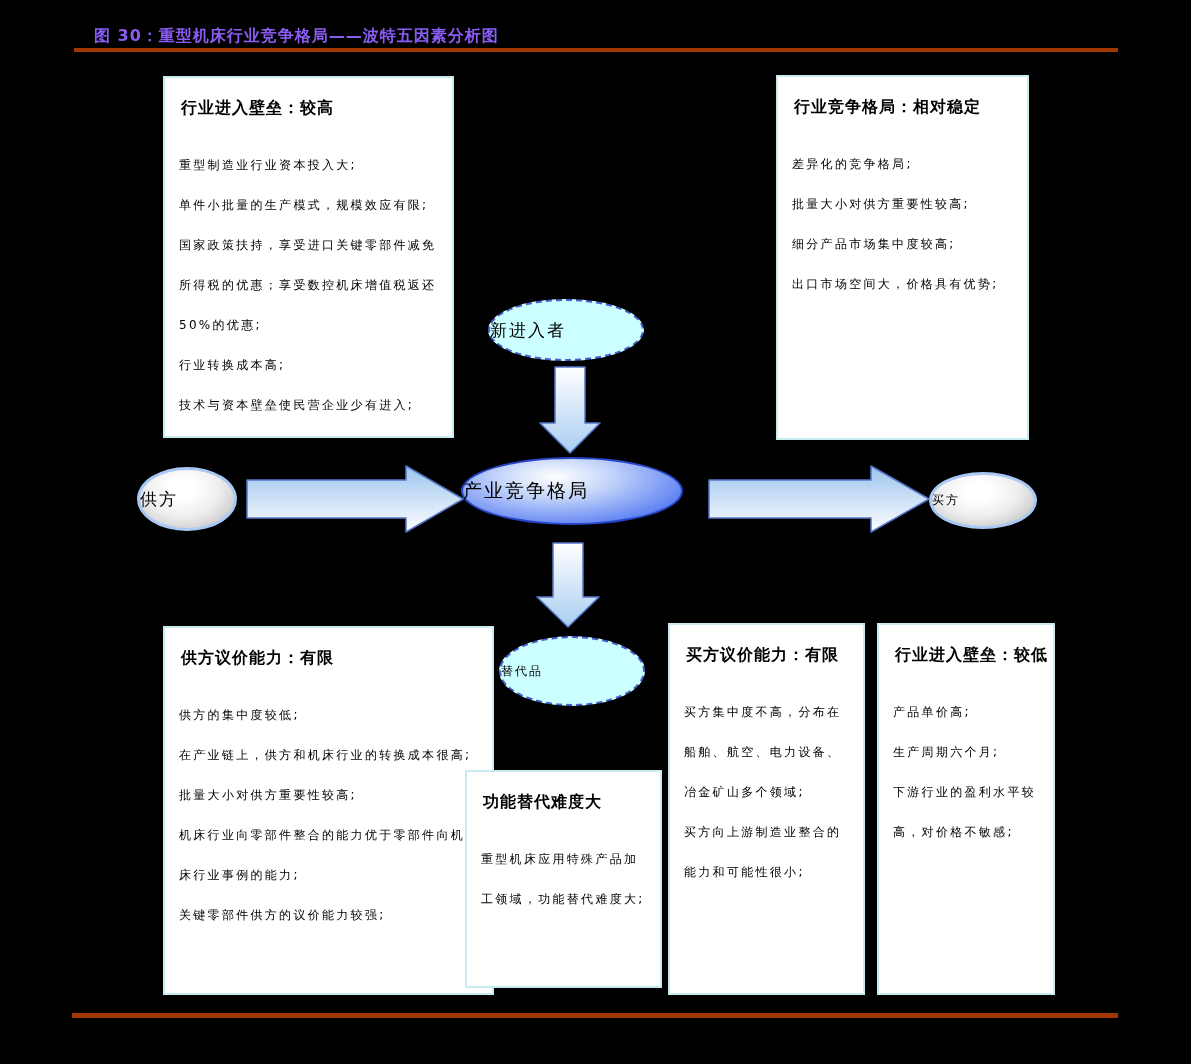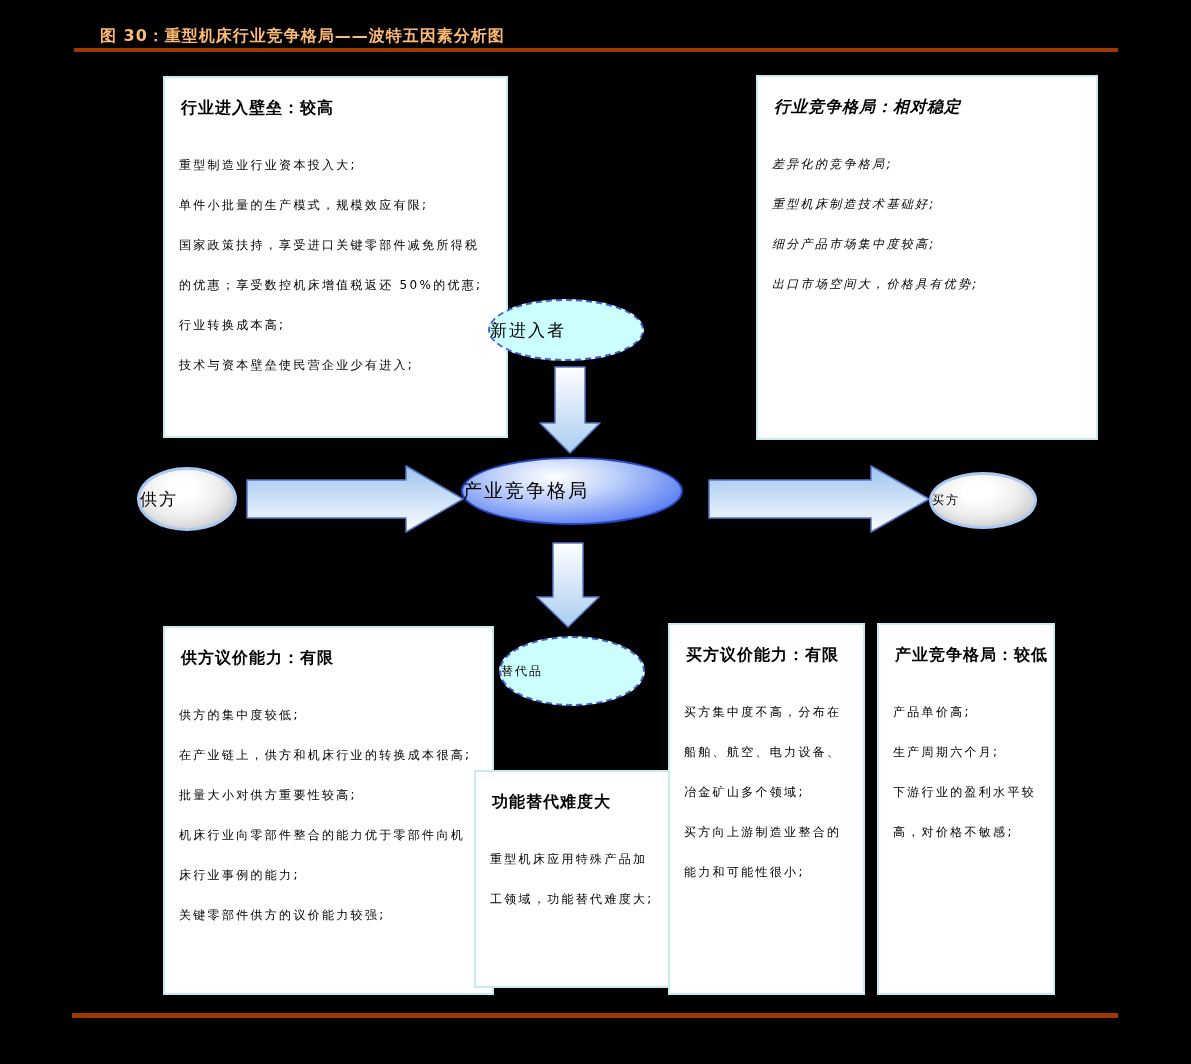--- a/index.html
+++ b/index.html
@@ -1,22 +1,22 @@
 <!DOCTYPE html>
 <html><head>
 <meta charset="utf-8">
 <style>
   html,body{margin:0;padding:0;background:#000;}
   #canvas{
     position:relative;width:1191px;height:1064px;background:#000;overflow:hidden;
     font-family:"DejaVu Sans",sans-serif;color:#000;
   }
   .fig-title{
-    position:absolute;left:100px;top:26px;
-    font-size:16px;font-weight:bold;letter-spacing:1px;color:#fdba74;
+    position:absolute;left:94px;top:26px;
+    font-size:16px;font-weight:bold;letter-spacing:1px;color:#8b5cf6;
     white-space:nowrap;
   }
   .rule{position:absolute;background:#a03800;}
   .rule.top{left:74px;top:48px;width:1044px;height:4px;}
   .rule.bottom{left:72px;top:1013px;width:1046px;height:5px;}
 
   .tbox{
     position:absolute;background:#fff;border:2px solid #c6ecf0;
     box-sizing:border-box;padding:14px 14px;
   }
@@ -49,59 +49,59 @@
 </style>
 </head>
 <body>
 
 <div id="canvas">
 
   <div class="fig-title">图 30：重型机床行业竞争格局——波特五因素分析图</div>
   <div class="rule top"></div>
   <div class="rule bottom"></div>
 
-  <div class="tbox" style="left:163px;top:76px;width:345px;height:362px;">
+  <div class="tbox" style="left:163px;top:76px;width:291px;height:362px;">
     <div class="bhead">行业进入壁垒：较高</div>
     <div class="bbody">重型制造业行业资本投入大;
 单件小批量的生产模式，规模效应有限;
 国家政策扶持，享受进口关键零部件减免所得税的优惠；享受数控机床增值税返还 50%的优惠;
 行业转换成本高;
 技术与资本壁垒使民营企业少有进入;</div>
   </div>
 
-  <div class="tbox" style="left:756px;top:75px;width:342px;height:365px;font-style:italic;">
+  <div class="tbox" style="left:776px;top:75px;width:253px;height:365px;">
     <div class="bhead">行业竞争格局：相对稳定</div>
     <div class="bbody">差异化的竞争格局;
-重型机床制造技术基础好;
+批量大小对供方重要性较高;
 细分产品市场集中度较高;
 出口市场空间大，价格具有优势;</div>
   </div>
 
   <div class="tbox" style="left:163px;top:626px;width:331px;height:369px;">
     <div class="bhead">供方议价能力：有限</div>
     <div class="bbody">供方的集中度较低;
 在产业链上，供方和机床行业的转换成本很高;
 批量大小对供方重要性较高;
 机床行业向零部件整合的能力优于零部件向机床行业事例的能力;
 关键零部件供方的议价能力较强;</div>
   </div>
 
-  <div class="tbox" style="left:465px;top:770px;width:197px;height:218px;margin-left:9px;">
+  <div class="tbox" style="left:465px;top:770px;width:197px;height:218px;">
     <div class="bhead">功能替代难度大</div>
     <div class="bbody">重型机床应用特殊产品加工领域，功能替代难度大;</div>
   </div>
 
   <div class="tbox" style="left:668px;top:623px;width:197px;height:372px;">
     <div class="bhead">买方议价能力：有限</div>
     <div class="bbody">买方集中度不高，分布在船舶、航空、电力设备、冶金矿山多个领域;
 买方向上游制造业整合的能力和可能性很小;</div>
   </div>
 
   <div class="tbox" style="left:877px;top:623px;width:178px;height:372px;">
-    <div class="bhead">产业竞争格局：较低</div>
+    <div class="bhead">行业进入壁垒：较低</div>
     <div class="bbody">产品单价高;
 生产周期六个月;
 下游行业的盈利水平较高，对价格不敏感;</div>
   </div>
 
   <div class="ell cyan" style="left:488px;top:299px;width:156px;height:62px;">
     <span class="lbl" style="font-size:17px;">新进入者</span>
   </div>
 
   <div class="ell blue" style="left:461px;top:457px;width:222px;height:68px;">

